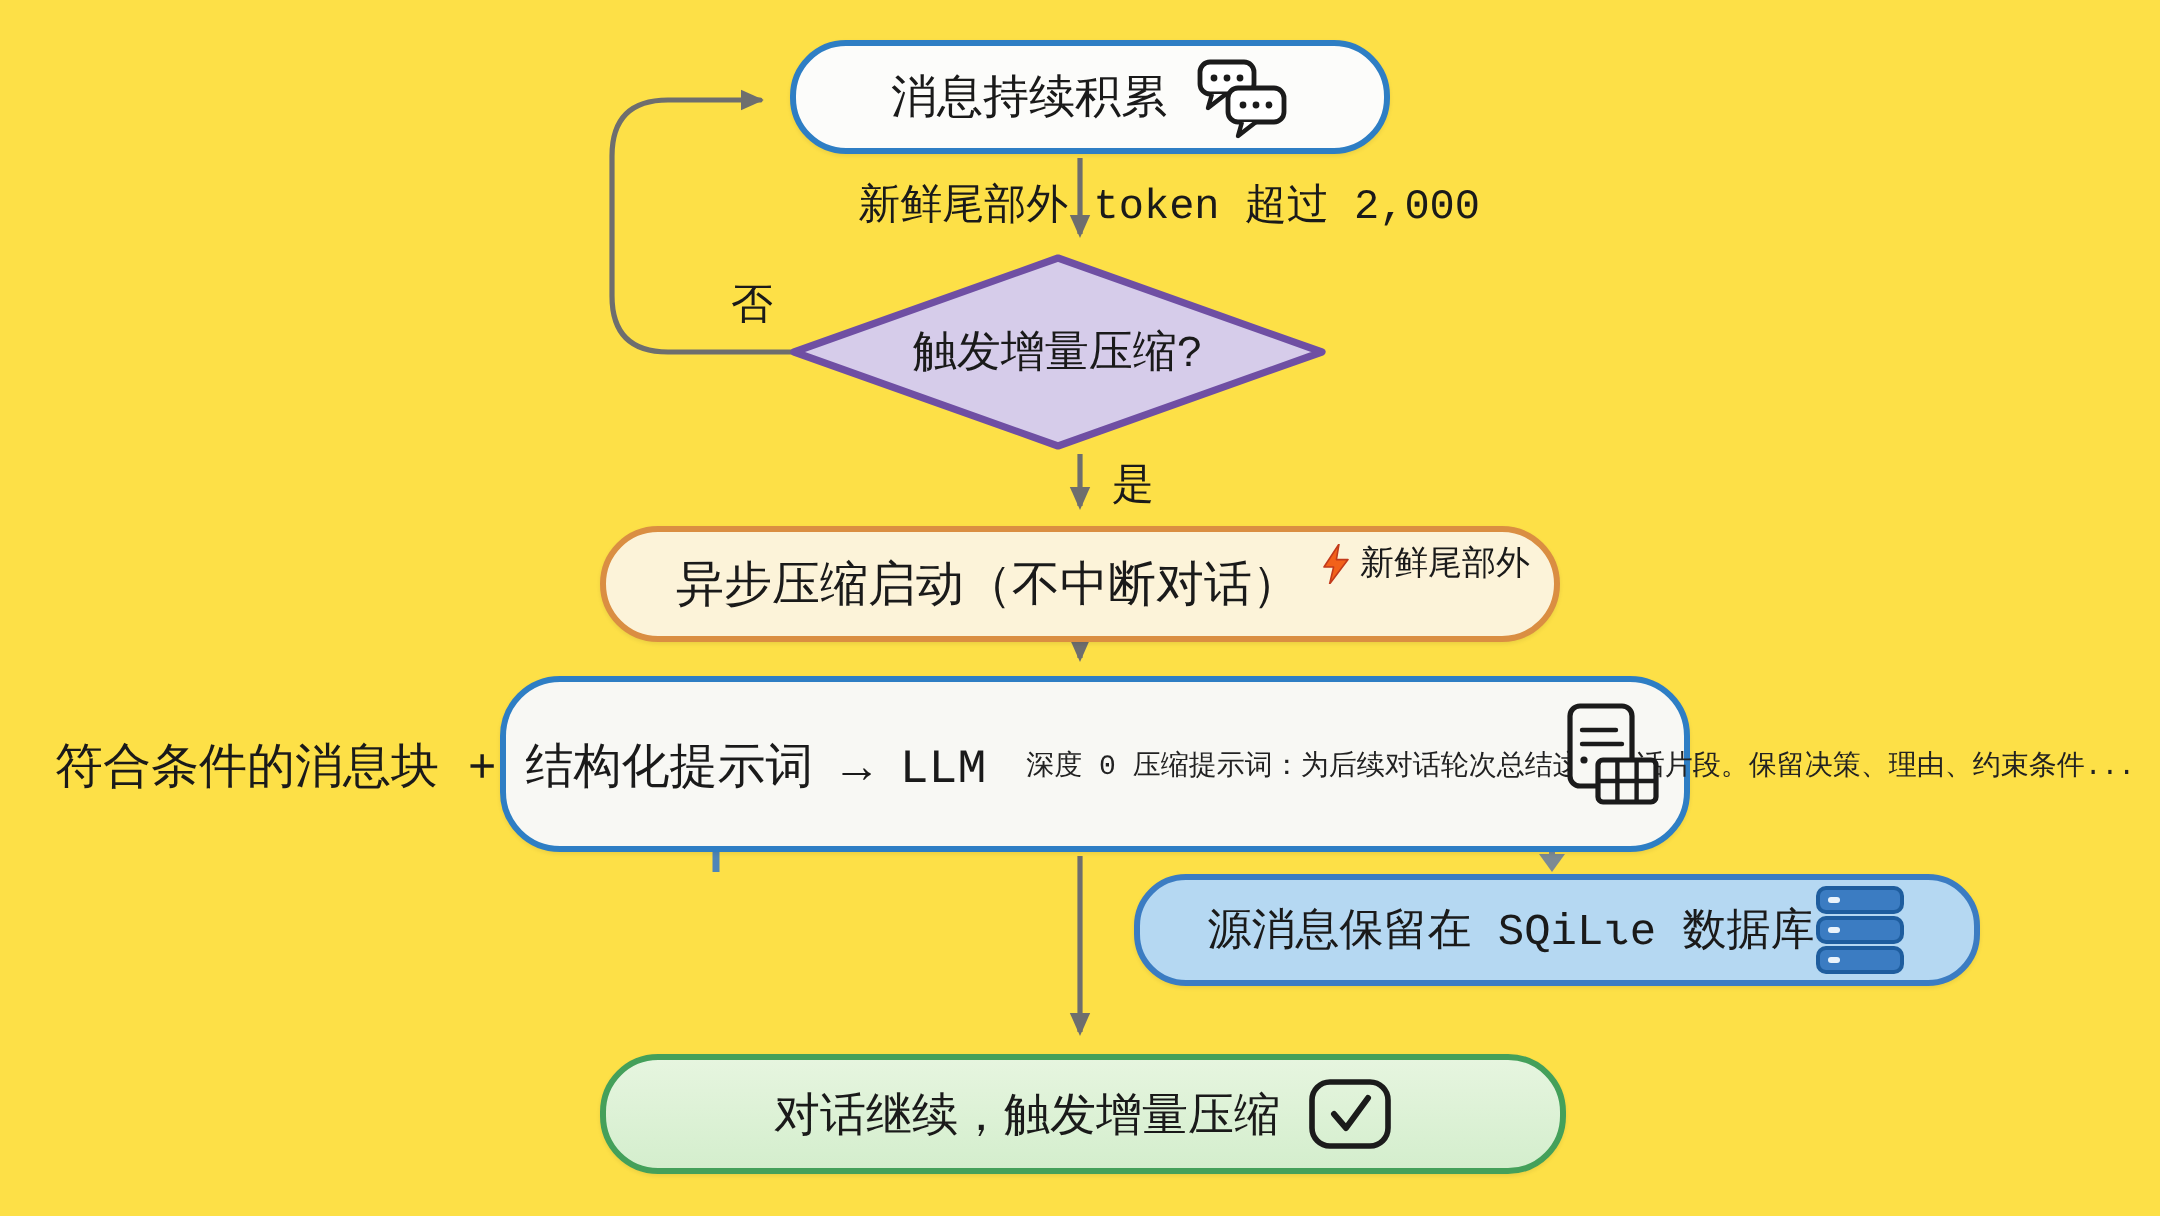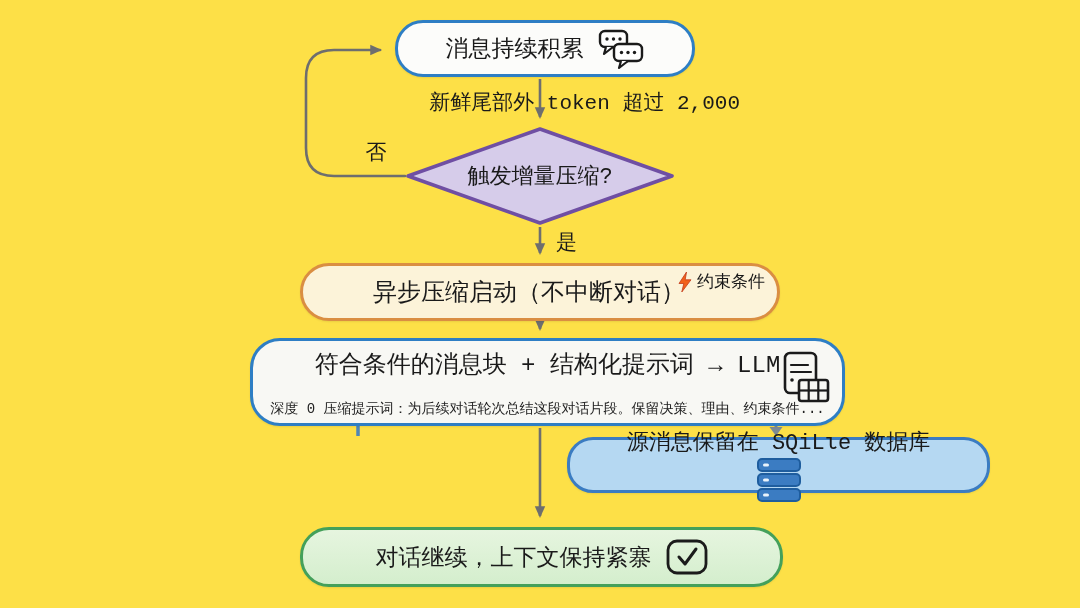--- a/index.html
+++ b/index.html
@@ -20,58 +20,56 @@
   .top-box{
     left:395px;top:20px;width:300px;height:57px;
     border:3.5px solid #2E7EC4;border-radius:28px;
     background:#FCFCFA;font-size:23px;gap:13px;
     box-shadow:0 1px 2px rgba(0,0,0,.08);
   }
   .edge-label{position:absolute;font-size:21px;white-space:nowrap;}
   .token-label{left:340px;top:88px;width:400px;text-align:right;}
   .no-label{left:358px;top:138px;width:36px;text-align:center;}
   .yes-label{left:556px;top:228px;}
-  .diamond-wrap{left:404px;top:126px;width:272px;height:100px;}
+  .diamond-wrap{left:393px;top:126px;width:272px;height:100px;}
   .diamond-wrap svg{position:absolute;left:0;top:0;}
   .diamond-label{position:relative;font-size:22px;z-index:2;}
   .orange-box{
     left:300px;top:263px;width:480px;height:58px;
     border:3.5px solid #DA8E42;border-radius:29px;
     background:#FCF3D9;font-size:24px;
     padding-right:92px;
     box-shadow:0 1px 2px rgba(0,0,0,.08);
-    justify-content:flex-end;
   }
   .badge{
     position:absolute;right:12px;top:4px;
     display:flex;align-items:center;gap:5px;
     font-size:17px;padding-right:0;
   }
   .llm-box{
     left:250px;top:338px;width:595px;height:88px;
     border:3.5px solid #2E7EC4;border-radius:30px;
     background:#F8F8F4;
-    flex-direction:column;gap:20px;padding-top:2px;
+    gap:20px;padding-top:2px;
     box-shadow:0 1px 2px rgba(0,0,0,.08);
   }
   .llm-title{font-size:24px;white-space:nowrap;}
   .llm-subtitle{font-size:14px;white-space:nowrap;color:#222;}
   .llm-icon{position:absolute;right:12px;top:10px;}
   .green-box{
     left:95px;top:437px;width:420px;height:56px;
     border:3.5px solid #4FA763;border-radius:26px;
     background:#D8EFD3;font-size:22px;
     box-shadow:0 1px 2px rgba(0,0,0,.08);
   }
   .sqlite-box{
     left:567px;top:437px;width:423px;height:56px;
     border:3.5px solid #3B7CC2;border-radius:26px;
     background:#B5D8F2;font-size:22px;
     box-shadow:0 1px 2px rgba(0,0,0,.08);
-    flex-direction:column;
   }
   .continue-box{
     left:300px;top:527px;width:483px;height:60px;
     border:3.5px solid #44A05A;border-radius:29px;
     background:linear-gradient(#E6F5DF,#D4EECD);font-size:23px;gap:14px;
     box-shadow:0 1px 2px rgba(0,0,0,.08);
   }
   .icon{display:inline-flex;align-items:center;justify-content:center;}
 </style>
 </head>
@@ -133,21 +131,21 @@
   <div class="edge-label yes-label">是</div>
 
   <div class="node orange-box">
     <span class="lbl">异步压缩启动（不中断对话）</span>
     <span class="badge">
       <span class="icon">
         <svg width="14" height="20" viewBox="0 0 14 20">
           <polygon points="8.5,0 1,11.5 5.8,11.5 3.8,20 13,7.8 7.2,7.8" fill="#F2611A" stroke="#C23A1B" stroke-width="0.8" stroke-linejoin="round"></polygon>
         </svg>
       </span>
-      <span class="lbl">约束条件</span>
+      <span class="lbl">新鲜尾部外</span>
     </span>
   </div>
 
   <div class="node llm-box">
     <span class="llm-title lbl">符合条件的消息块 + 结构化提示词 → LLM</span>
     <span class="llm-subtitle lbl">深度 0 压缩提示词：为后续对话轮次总结这段对话片段。保留决策、理由、约束条件...</span>
     <span class="icon llm-icon">
       <svg width="52" height="54" viewBox="0 0 52 54">
         <rect x="7" y="2" width="31" height="40" rx="5" fill="#F8F8F4" stroke="#1B1B1B" stroke-width="2.6"></rect>
         <line x1="13" y1="14" x2="30" y2="14" stroke="#1B1B1B" stroke-width="2.2" stroke-linecap="round"></line>
@@ -170,21 +168,21 @@
         <rect x="2" y="17" width="42" height="12" rx="4" fill="#3B7CC2" stroke="#1E5D9E" stroke-width="2"></rect>
         <rect x="2" y="32" width="42" height="12" rx="4" fill="#3B7CC2" stroke="#1E5D9E" stroke-width="2"></rect>
         <rect x="7" y="6.5" width="6" height="3" rx="1.5" fill="#EAF3FB"></rect>
         <rect x="7" y="21.5" width="6" height="3" rx="1.5" fill="#EAF3FB"></rect>
         <rect x="7" y="36.5" width="6" height="3" rx="1.5" fill="#EAF3FB"></rect>
       </svg>
     </span>
   </div>
 
   <div class="node continue-box">
-    <span class="lbl">对话继续，上下文保持紧寨</span>
+    <span class="lbl">对话继续，触发增量压缩</span>
     <span class="icon">
       <svg width="42" height="36" viewBox="0 0 42 36">
         <rect x="2" y="2" width="38" height="32" rx="9" fill="none" stroke="#1B1B1B" stroke-width="2.8"></rect>
         <path d="M13,18 L19,25 L30,10" fill="none" stroke="#1B1B1B" stroke-width="3" stroke-linecap="round" stroke-linejoin="round"></path>
       </svg>
     </span>
   </div>
 
 </div>
 

